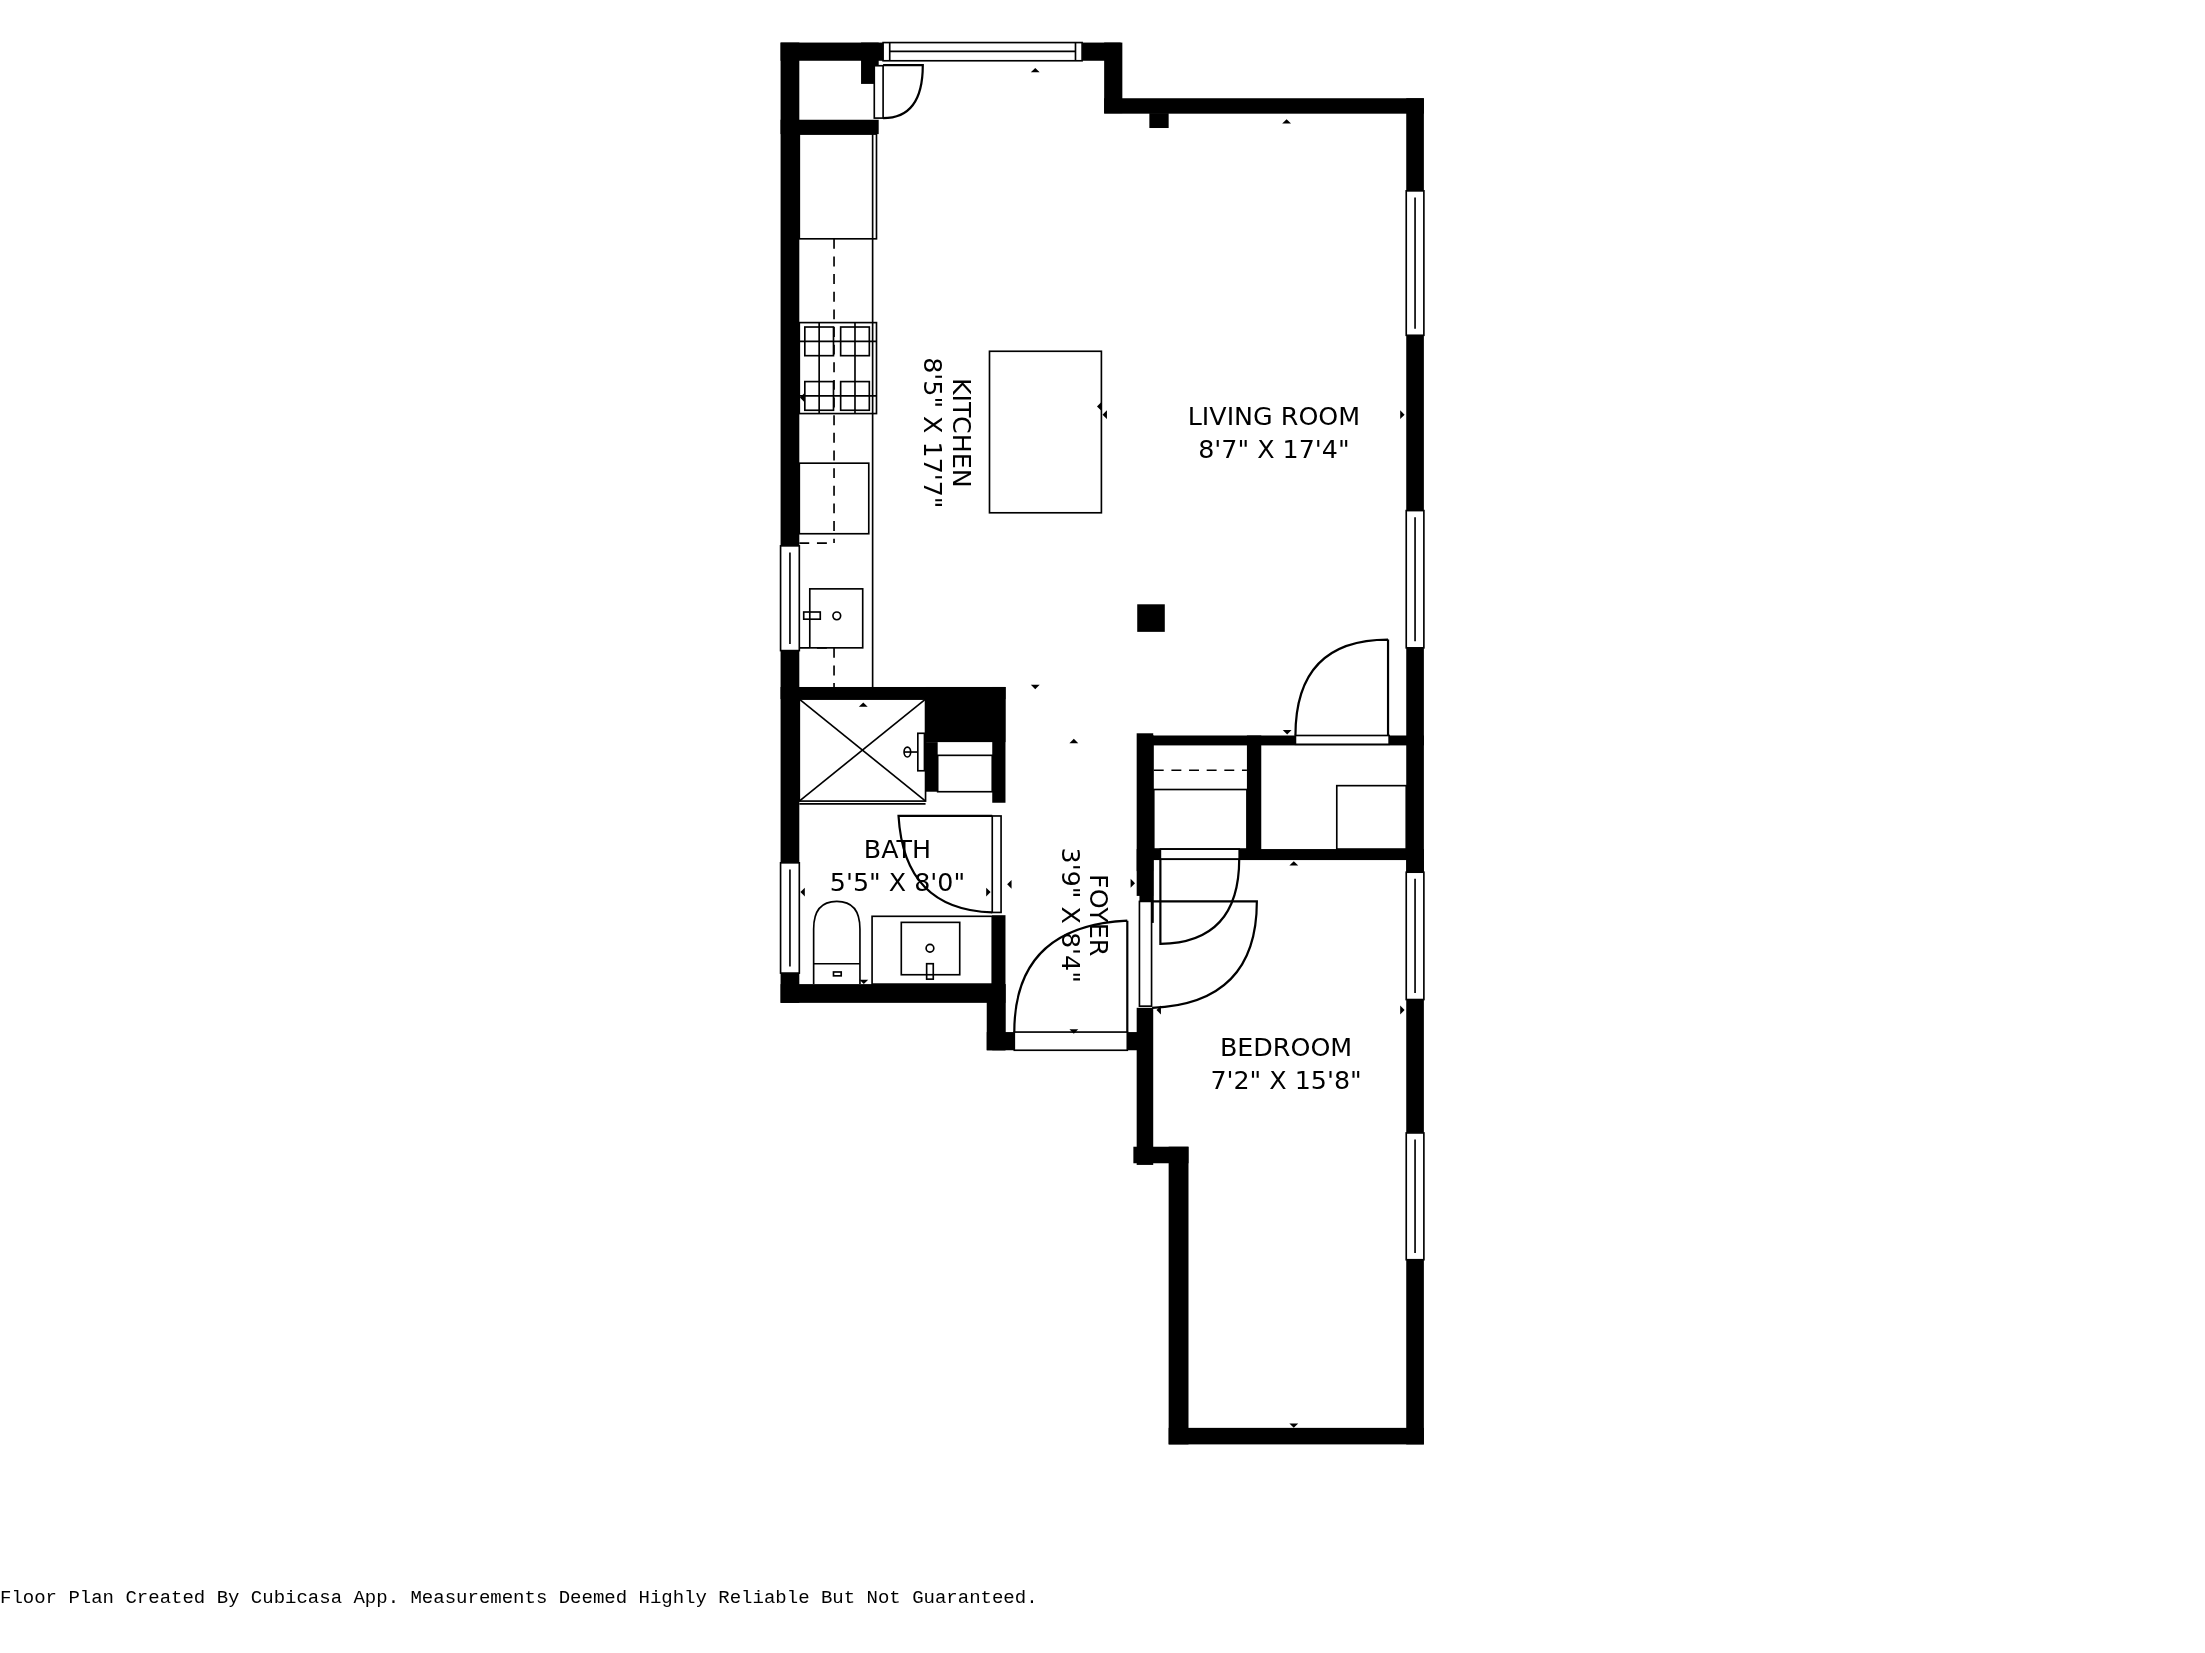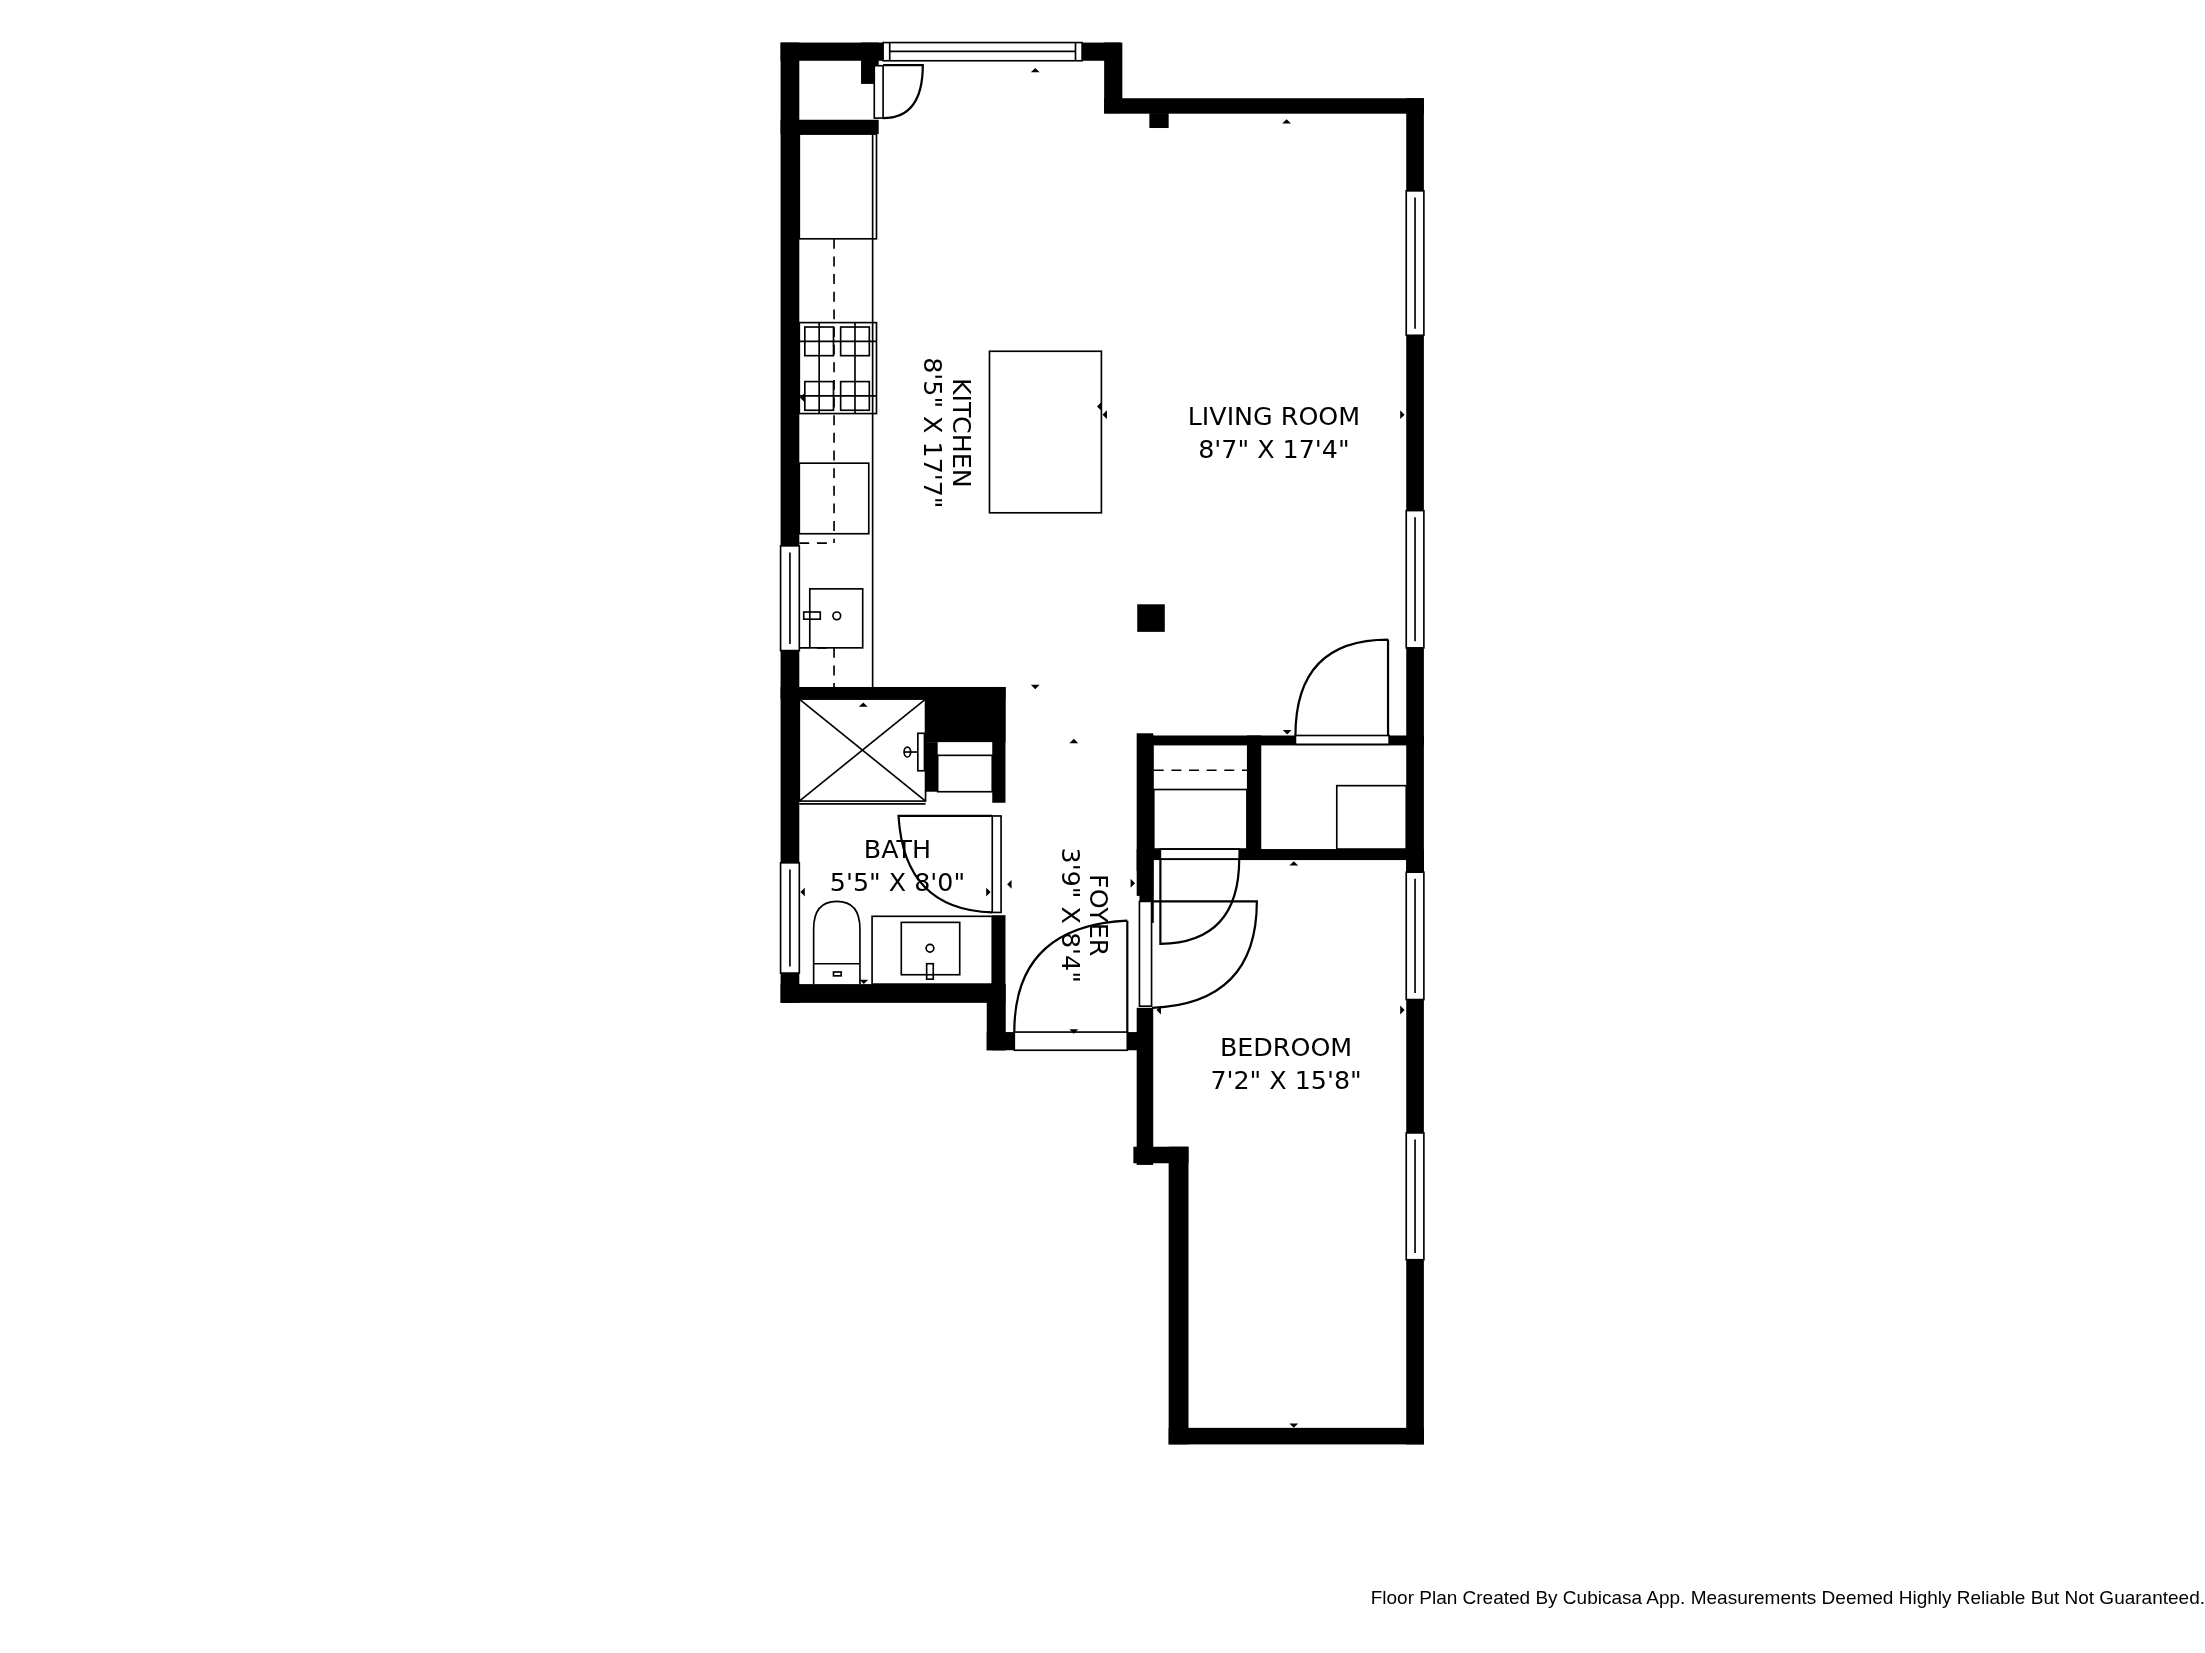--- a/index.html
+++ b/index.html
@@ -5,21 +5,21 @@
     html, body { margin: 0; padding: 0; background: #ffffff; }
     body { width: 2205px; height: 1654px; position: relative; overflow: hidden; font-family: "DejaVu Sans", sans-serif; }
     #plan { position: absolute; left: 0; top: 0; width: 2205px; height: 1654px; }
     .wall { fill: #000000; }
     .line { fill: none; stroke: #000000; stroke-width: 4; }
     .thin { fill: none; stroke: #000000; stroke-width: 3; }
     .dash { fill: none; stroke: #000000; stroke-width: 3; stroke-dasharray: 18 14; }
     .win { fill: #ffffff; stroke: #000000; stroke-width: 3; }
     .marker { fill: #000000; }
     .room-label { font-family: "DejaVu Sans", sans-serif; font-size: 46px; fill: #000000; text-anchor: middle; }
-    #footer { position: absolute; left: 0; width: 2205px; top: 1587px; text-align: right; font-family: Liberation Sans, sans-serif; font-size: 19px; color: #000000; }
+    #footer { position: absolute; left: 0; width: 2205px; top: 1587px; text-align: left; font-family: Liberation Mono, monospace; font-size: 19px; color: #000000; }
   </style>
 </head>
 <body>
 
 <svg id="plan" viewBox="0 0 4000 3000" xmlns="http://www.w3.org/2000/svg">
 
   <g>
 
     <rect class="wall" x="1416" y="77" width="34" height="1742"></rect>
 

